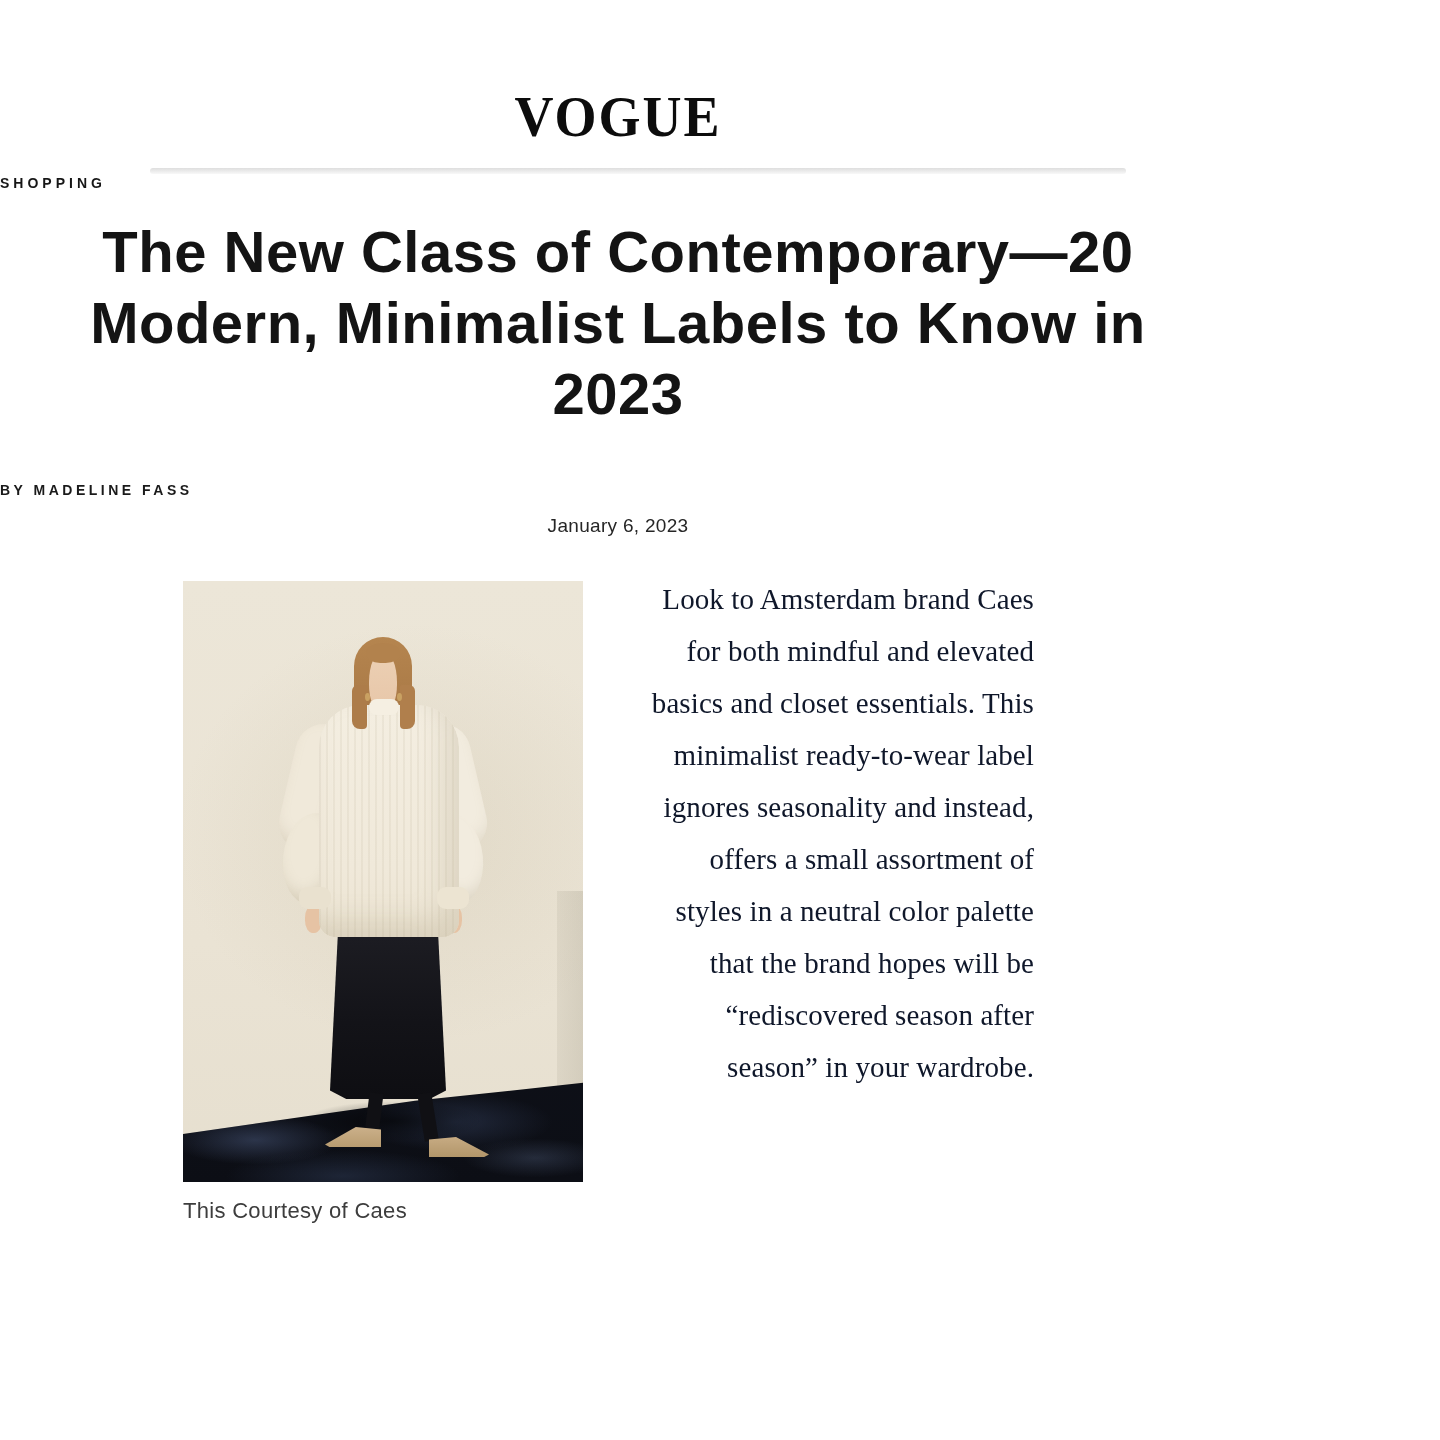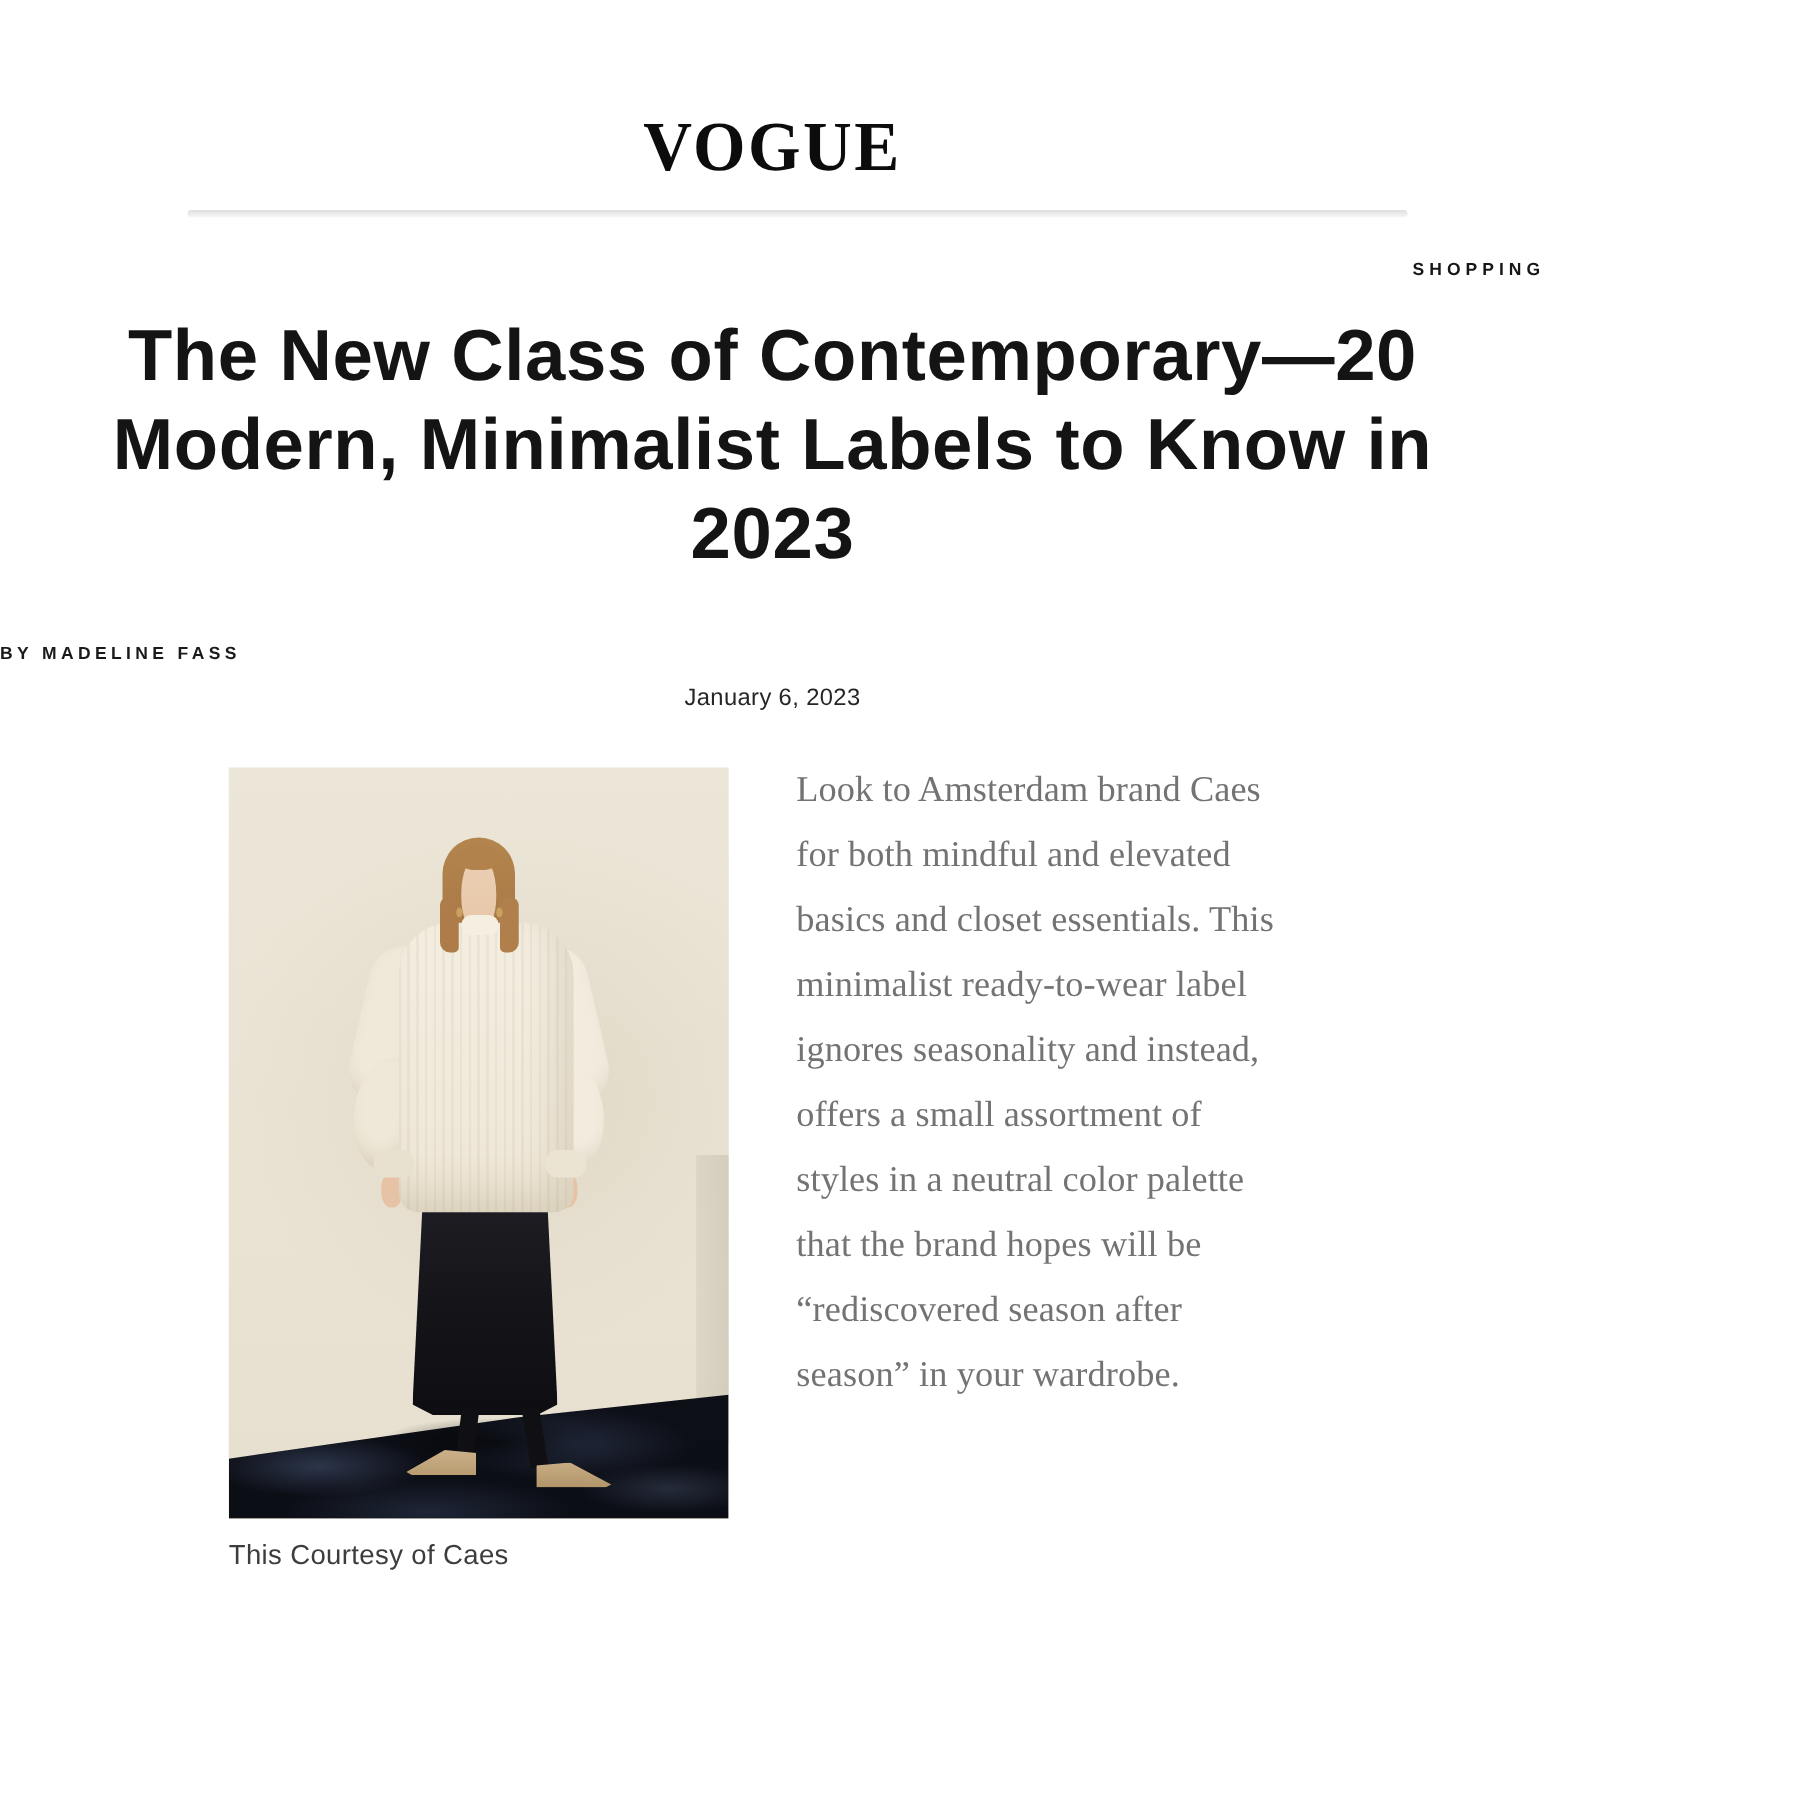--- a/index.html
+++ b/index.html
@@ -23,21 +23,21 @@
     transform: scaleY(1.04);
   }
   .divider {
     margin: 20px 110px 0 150px;
     height: 6px;
     background: linear-gradient(180deg, #dedede 0%, #ececec 55%, #f8f8f8 100%);
     border-radius: 3px;
   }
 
   
-  .category-wrap { margin-top: 33px; text-align: right; }
+  .category-wrap { text-align: left; }
   .category {
     font-size: 14px; font-weight: 700; letter-spacing: 4px;
     color: #161616; text-decoration: none; text-transform: uppercase;
   }
   .headline {
     margin: 24px auto 0 auto; max-width: 1060px;
     font-size: 58px; line-height: 71px; font-weight: 700;
     letter-spacing: 0.5px; text-align: center; color: #141414;
   }
   .byline-wrap { margin-top: 52px; }
@@ -167,23 +167,24 @@
     z-index: 4;
   }
   figcaption.caption {
     margin-top: 16px;
     font-size: 22px; color: #3d3d3d; letter-spacing: 0.3px;
   }
 
   
   .body-copy {
     font-family: "Liberation Serif", serif;
-    font-size: 29px; line-height: 52px; color: #737373;
+    font-size: 29px; line-height: 52px; color: #0f172a;
     max-width: 600px; margin-top: -8px;
     letter-spacing: 0.1px;
+    text-align: right;
   }
 </style>
 </head>
 <body>
 
 <div class="page">
 
   <header>
     <div class="logo-wrap">
       <a href="#" class="logo">VOGUE</a>

